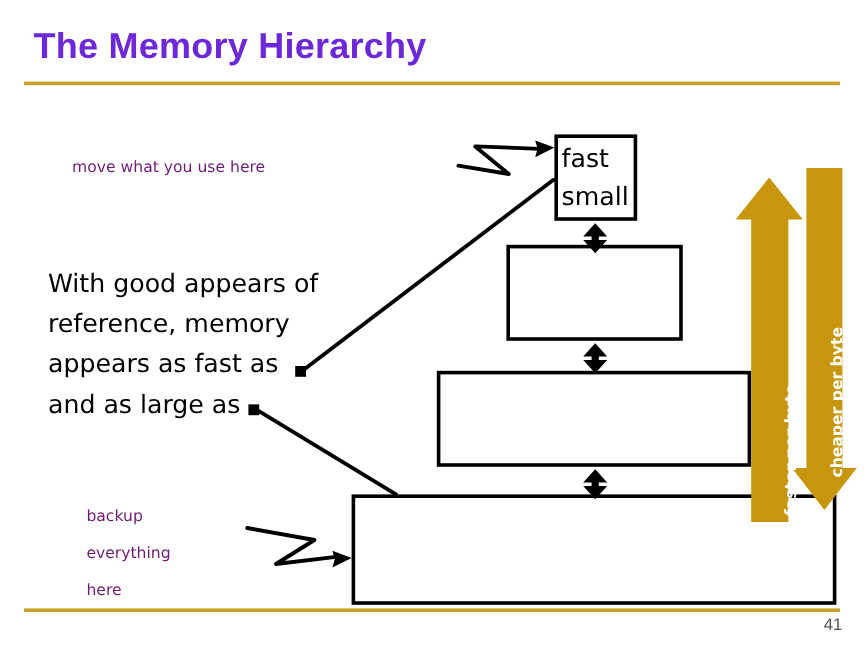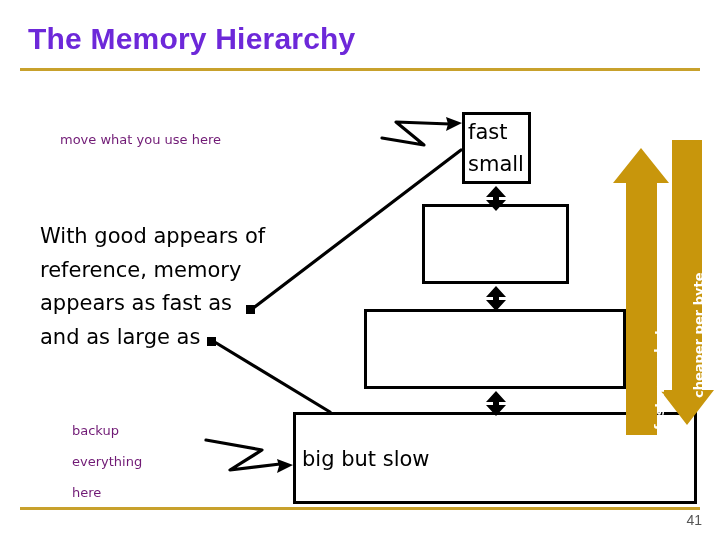--- a/index.html
+++ b/index.html
@@ -155,21 +155,20 @@
 and as large as</div>
 
   <div class="hier-box" id="box-l1"></div>
   <div class="hier-box" id="box-l2"></div>
   <div class="hier-box" id="box-l3"></div>
   <div class="hier-box" id="box-l4"></div>
 
   <div class="box-label" id="label-l1">fast
 small</div>
 
-  <div class="box-label" id="label-l4">big but slow</div>
 
   <svg id="overlay" viewBox="0 0 720 540">
 
     <polygon fill="#C8960C" points="641,148 669,183 657,183 657,435 626,435 626,183 613,183"></polygon>
 
     <polygon fill="#C8960C" points="672,140 702,140 702,390 714,390 687,425 660,390 672,390"></polygon>
 
     <g fill="#000000">
       <polygon points="496,186 506,197 499,197 499,200 506,200 496,211 486,200 493,200 493,197 486,197"></polygon>
     </g>

